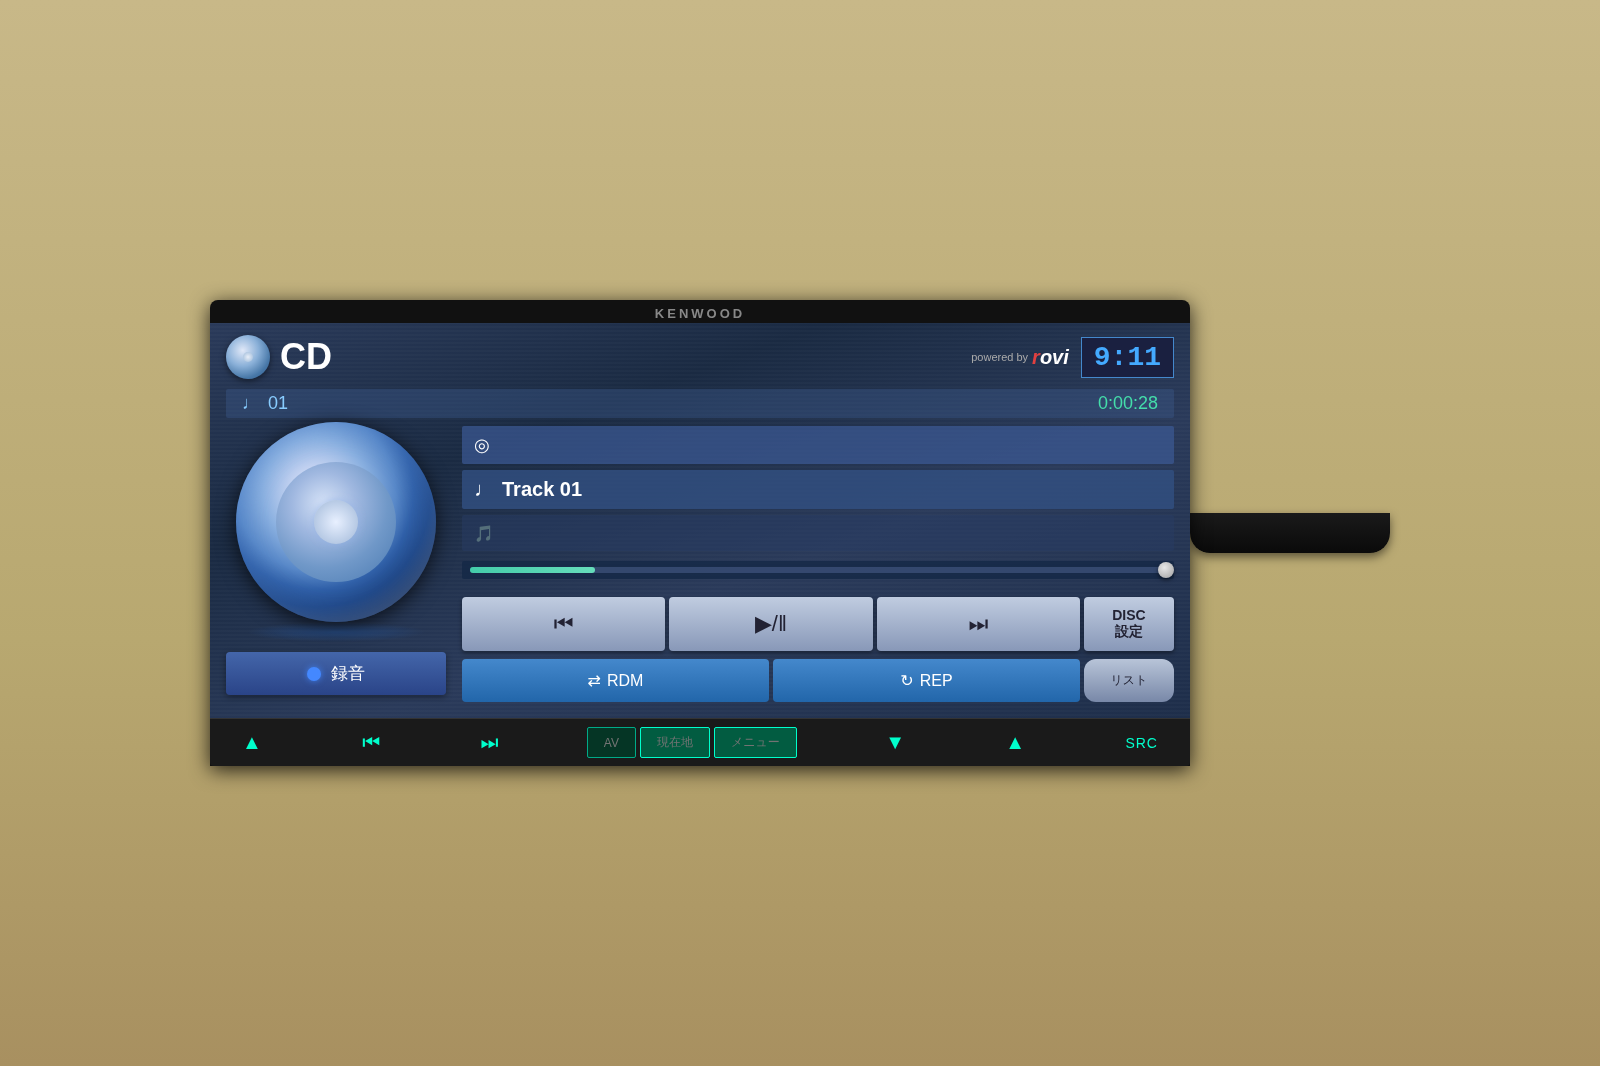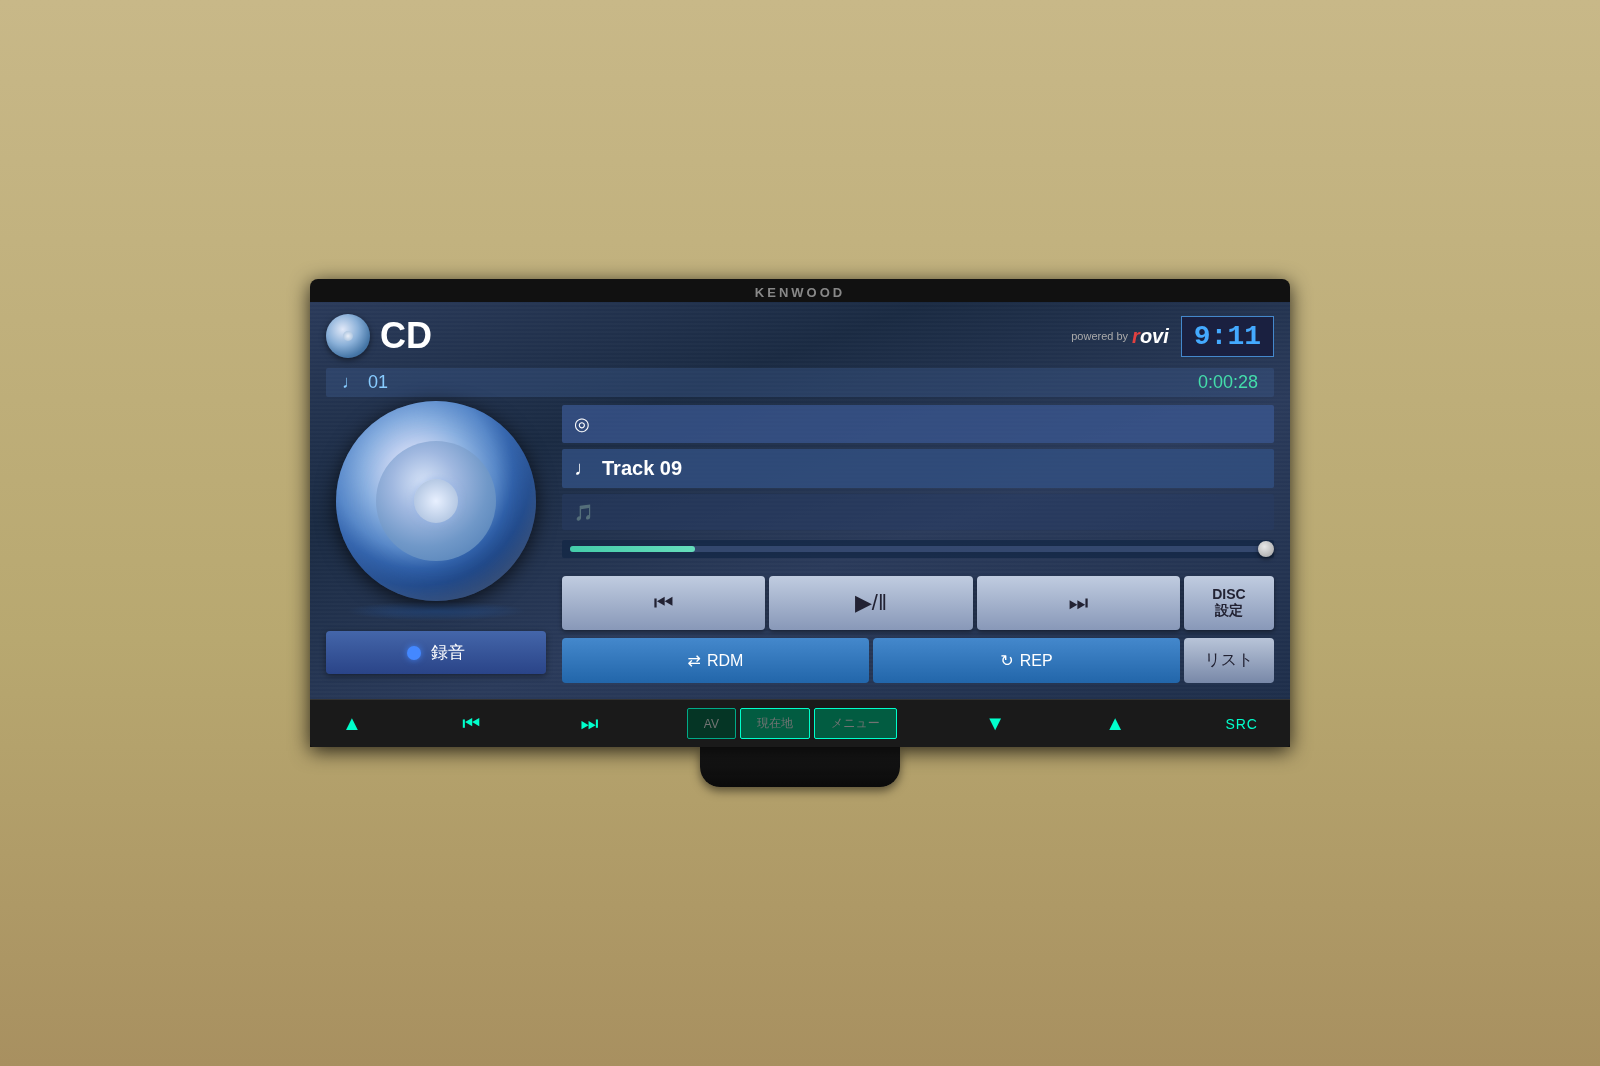--- a/index.html
+++ b/index.html
@@ -19,21 +19,21 @@
       top: 0; left: 0;
       width: 100%; height: 100%;
       background: linear-gradient(180deg, #c8b888 0%, #b8a870 60%, #a89060 100%);
       z-index: 0;
     }
 
     .device-container {
       position: relative;
       z-index: 1;
       display: flex;
-      flex-direction: column;
+      flex-direction: row;
       align-items: center;
     }
 
     
     .unit-body {
       width: 980px;
       background: #111;
       border-radius: 8px 8px 0 0;
       box-shadow: 0 4px 20px rgba(0,0,0,0.8);
       position: relative;
@@ -433,24 +433,24 @@
       display: flex;
       align-items: center;
       justify-content: center;
       gap: 6px;
     }
 
     .btn-list {
       min-width: 90px;
       background: linear-gradient(180deg, #b8c4d8, #7888a8);
       color: #223;
-      font-size: 16px;
+      font-size: 12px;
       padding: 12px 8px;
       border: none;
-      border-radius: 4px;
+      border-radius: 12px;
       cursor: pointer;
       text-align: center;
     }
 
     
     .bottom-panel {
       width: 980px;
       background: #1a1a1a;
       padding: 8px 20px;
       display: flex;
@@ -549,21 +549,21 @@
           </button>
         </div>
             </div>
 
           <div class="track-details">
             <div class="detail-row highlighted">
               <span>◎</span>
             </div>
             <div class="detail-row track-name">
               <span>♩</span>
-              <span>Track  09</span>
+              <span>Track  01</span>
             </div>
             <div class="detail-row">
               <span>🎵</span>
             </div>
 
             <div class="progress-container">
               <div class="progress-bar-track">
                 <div class="progress-bar-fill">
                   <div class="progress-knob"></div>
                 </div>

